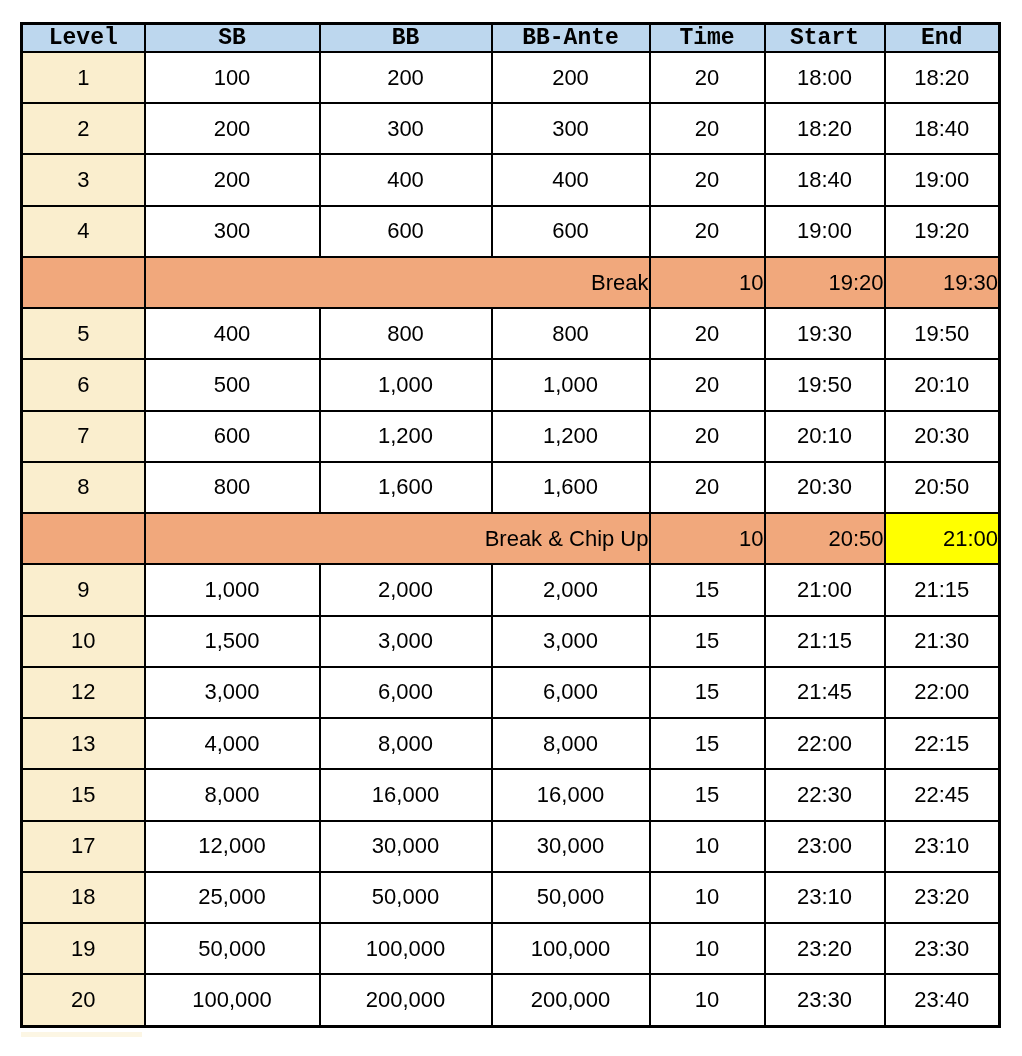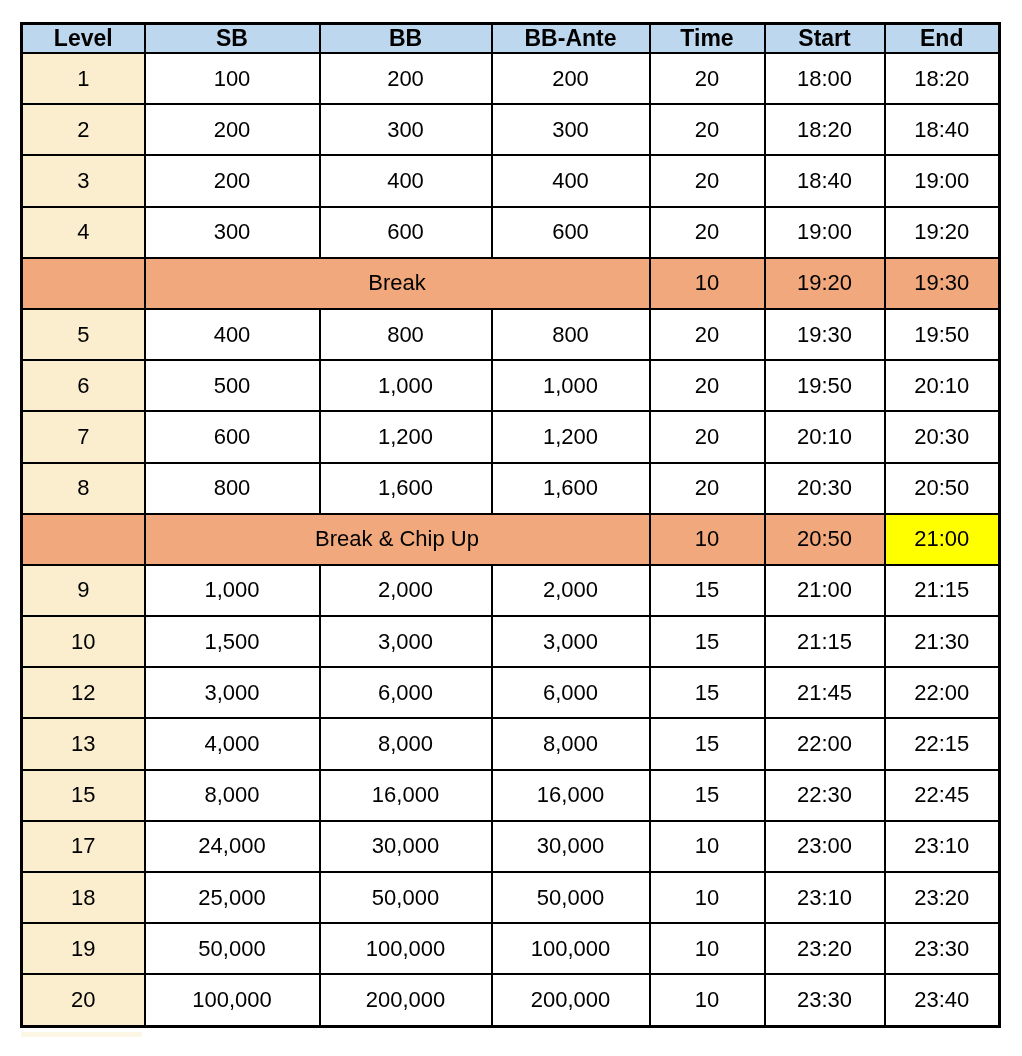--- a/index.html
+++ b/index.html
@@ -41,31 +41,33 @@
     vertical-align: middle;
     padding: 0;
     color: #000;
     white-space: nowrap;
     overflow: hidden;
   }
   #blinds th {
     background: var(--header-bg, #BDD7EE);
     font-size: 23px;
     font-weight: bold;
+    font-family: Liberation Mono, monospace;
   }
   #blinds td {
     background: #ffffff;
     font-size: 22px;
     font-weight: normal;
   }
   #blinds td.lvl {
     background: var(--level-bg, #FAEECE);
   }
   #blinds tr.break td {
     background: var(--break-bg, #F1A87C);
+    text-align: right;
   }
   #blinds tr.break td.hl {
     background: var(--highlight-bg, #FFFF00);
   }
   
   #sliver {
     position: absolute;
     left: 21px;
     top: 1032px;
     width: 121px;
@@ -226,21 +228,21 @@
           <td class="lvl">15</td>
           <td>8,000</td>
           <td>16,000</td>
           <td>16,000</td>
           <td>15</td>
           <td>22:30</td>
           <td>22:45</td>
         </tr>
         <tr>
           <td class="lvl">17</td>
-          <td>24,000</td>
+          <td>12,000</td>
           <td>30,000</td>
           <td>30,000</td>
           <td>10</td>
           <td>23:00</td>
           <td>23:10</td>
         </tr>
         <tr>
           <td class="lvl">18</td>
           <td>25,000</td>
           <td>50,000</td>

